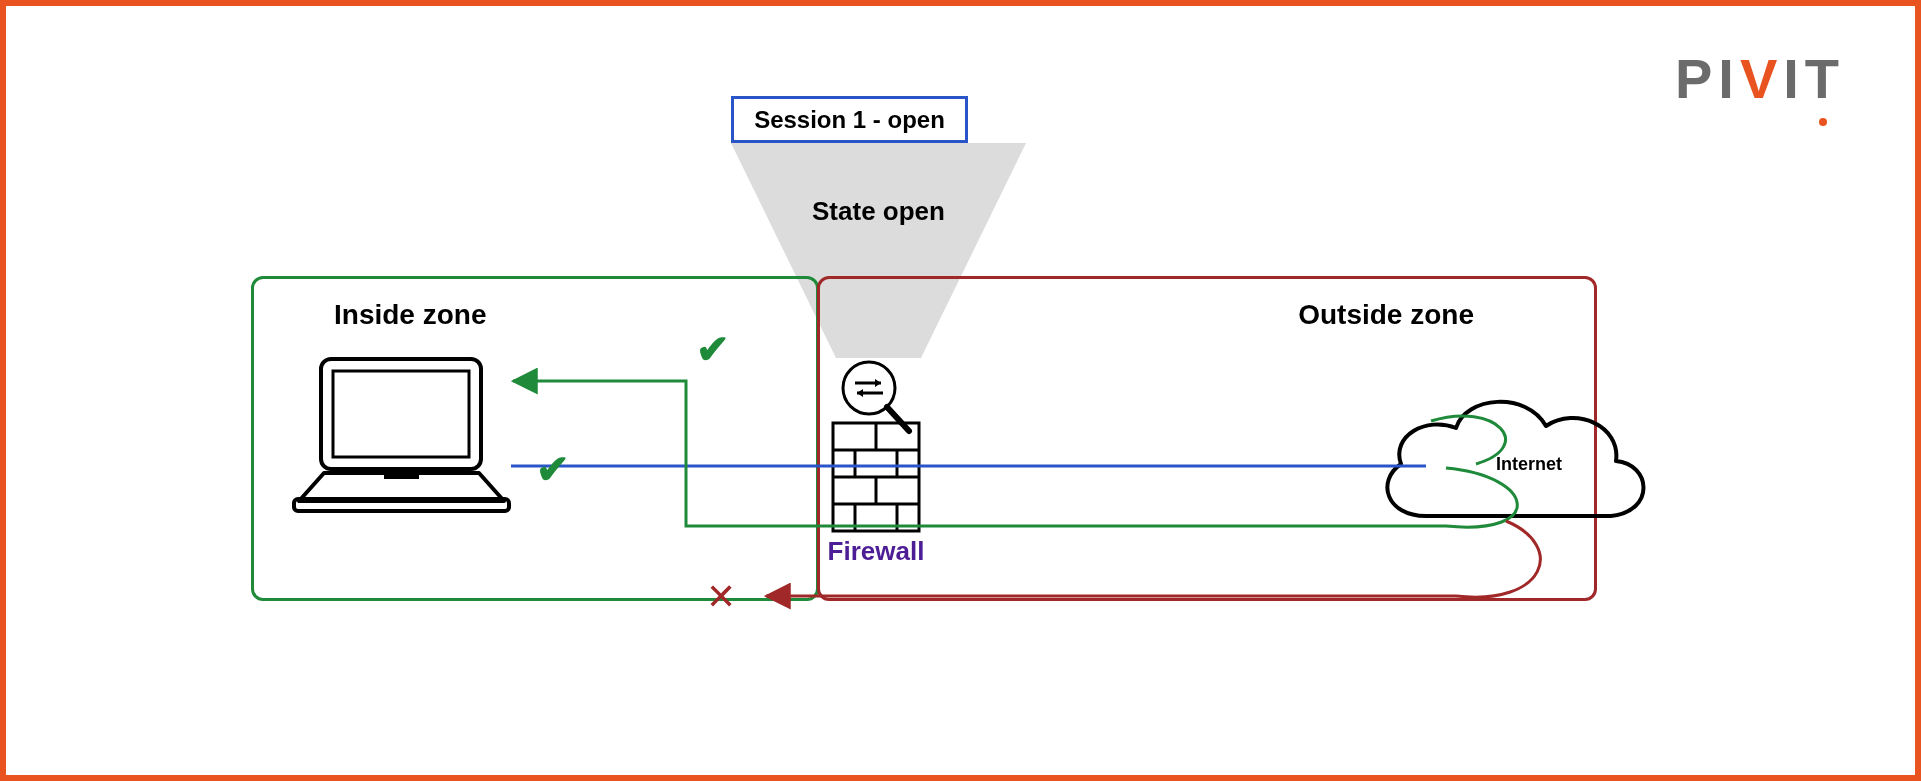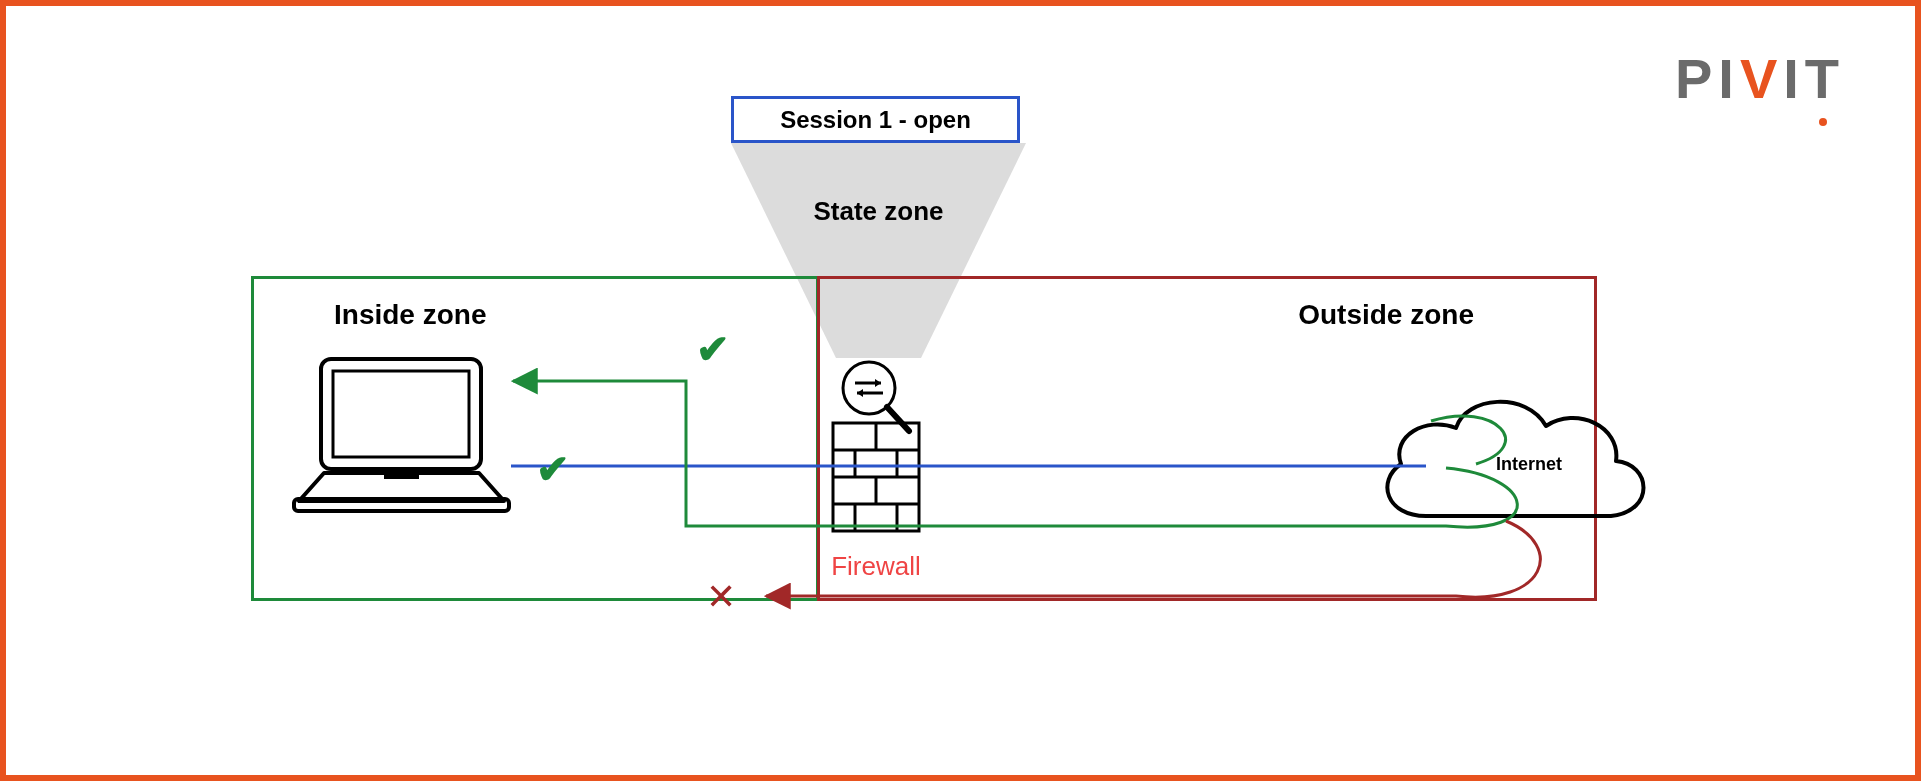--- a/index.html
+++ b/index.html
@@ -40,20 +40,21 @@
     border-radius: 50%;
     background: #e8531f;
   }
 
   
   .zone {
     position: absolute;
     box-sizing: border-box;
     border-width: 3px;
     border-style: solid;
+    border-radius: 12px;
   }
   .inside-zone {
     left: 245px;
     top: 270px;
     width: 568px;
     height: 325px;
     border-color: #1e8a3a;
   }
   .outside-zone {
     left: 811px;
@@ -80,21 +81,21 @@
     top: 72px;
     width: 225px;
     height: 170px;
   }
 
   
   .session-box {
     position: absolute;
     left: 725px;
     top: 90px;
-    width: 289px;
+    width: 237px;
     height: 47px;
     border: 3px solid #2a55c9;
     box-sizing: border-box;
     text-align: center;
     line-height: 41px;
     font-size: 24px;
     font-weight: 600;
     color: #000;
   }
 
@@ -112,26 +113,26 @@
     top: 190px;
     width: 295px;
     text-align: center;
     font-size: 26px;
     font-weight: 700;
     color: #000;
   }
   .firewall-label {
     position: absolute;
     left: 770px;
-    top: 545px;
+    top: 530px;
     width: 200px;
     text-align: center;
     font-size: 26px;
-    font-weight: 400;
-    color: #ef4444;
+    font-weight: 700;
+    color: #4c1d95;
   }
 
   
   .firewall-icon {
     position: absolute;
     left: 825px;
     top: 347px;
     width: 90px;
     height: 180px;
   }
@@ -184,21 +185,21 @@
   <div class="logo">
     <span>PI</span><span class="orange">V</span><span>IT</span>
     <span class="dot"></span>
   </div>
 
   <div class="session-box">Session 1 - open</div>
 
   <svg class="cone" viewBox="0 0 295 215" preserveAspectRatio="none">
     <polygon points="0,0 295,0 190,215 105,215" fill="#dcdcdc"></polygon>
   </svg>
-  <div class="state-table-label">State zone</div>
+  <div class="state-table-label">State open</div>
 
   <div class="zone inside-zone">
     <div class="zone-title">Inside zone</div>
     <svg class="laptop" viewBox="0 0 225 170">
 
       <rect x="32" y="8" width="160" height="110" rx="10" ry="10" fill="none" stroke="#000" stroke-width="4"></rect>
       <rect x="44" y="20" width="136" height="86" fill="none" stroke="#000" stroke-width="3"></rect>
 
       <polygon points="10,150 215,150 190,122 35,122" fill="none" stroke="#000" stroke-width="4" stroke-linejoin="round"></polygon>
       <rect x="5" y="148" width="215" height="12" rx="4" fill="none" stroke="#000" stroke-width="4"></rect>

